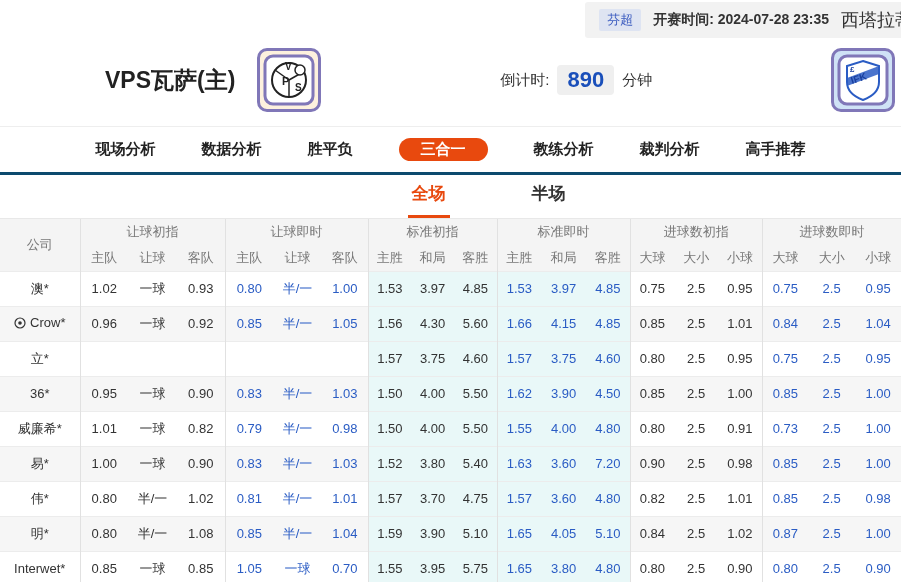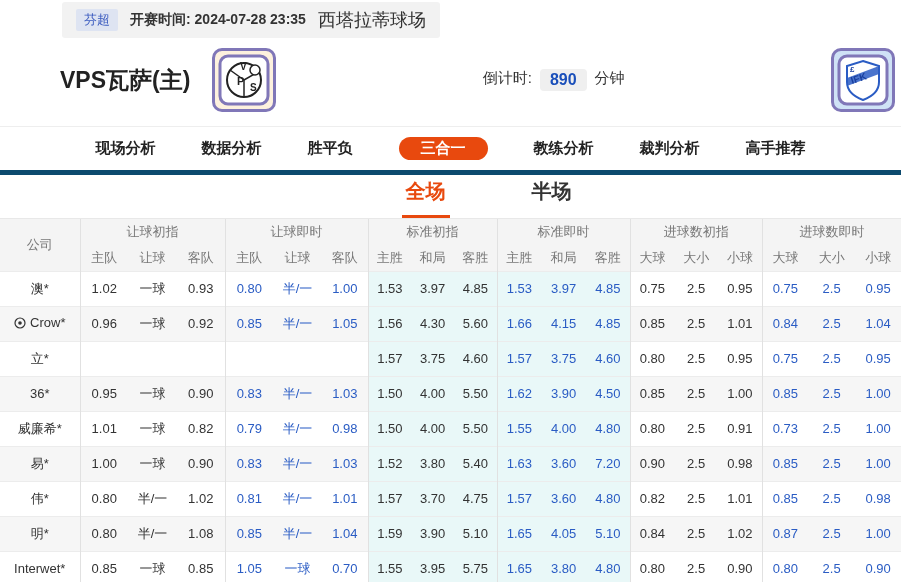--- a/index.html
+++ b/index.html
@@ -1,50 +1,50 @@
 <!DOCTYPE html>
 <html><head>
 <meta charset="utf-8">
 <style>
   * { margin:0; padding:0; box-sizing:border-box; }
   html,body { width:901px; background:#fff; font-family:"Liberation Sans","DejaVu Sans",sans-serif; }
   .page { width:901px; height:582px; overflow:hidden; background:#fff; }
 
   
-  .topbar { height:38px; display:flex; justify-content:flex-start; padding-top:2px; }
+  .topbar { height:38px; display:flex; justify-content:flex-end; padding-top:2px; }
   .topbar-inner { display:inline-flex; align-items:center; gap:12px; background:#f2f2f2;
                   border-radius:3px; padding:5px 14px; transform:translateX(62px); }
   .league-badge { background:#dee4f2; color:#3b5bbf; font-size:13px; padding:2px 8px; border-radius:2px; }
   .kickoff { font-size:14px; font-weight:bold; color:#333; }
   .venue { font-size:18px; color:#333; }
 
   
-  .match-header { display:flex; align-items:center; padding:10px 6px 14px 60px; border-bottom:1px solid #eee; }
+  .match-header { display:flex; align-items:center; padding:10px 6px 14px 105px; border-bottom:1px solid #eee; }
   .team { display:flex; align-items:center; gap:22px; }
   .team-name { font-size:23px; font-weight:bold; color:#222; white-space:nowrap; }
   .logo-box { width:64px; height:64px; border-radius:10px; border:3px solid #8077b8;
               display:flex; align-items:center; justify-content:center; }
   .logo-home { background:#fdf1de; }
   .logo-away { background:#cfe2f6; }
   .spacer { flex:1; }
-  .countdown { display:flex; align-items:flex-start; gap:8px; font-size:15px; color:#333; }
+  .countdown { display:flex; align-items:center; gap:8px; font-size:15px; color:#333; }
   .count-badge { background:#efefef; border-radius:4px; padding:2px 10px;
-                 color:#1a4fba; font-size:16px; font-weight:bold; }
+                 color:#1a4fba; font-size:22px; font-weight:bold; }
 
   
   .nav { display:flex; justify-content:center; align-items:center; gap:46px;
-         height:48px; border-bottom:5px solid #0c4a6e; }
+         height:48px; border-bottom:3px solid #0c4a6e; }
   .nav-tab { font-size:15px; font-weight:bold; color:#222; cursor:pointer; white-space:nowrap; }
   .nav-tab.active { background:#e8490e; color:#fff; border-radius:18px; padding:2px 22px; }
 
   
   .subtabs { display:flex; justify-content:center; gap:78px; height:44px; align-items:flex-end;
              border-bottom:1px solid #e8e8e8; transform:none; }
   .subtabs-inner { display:flex; gap:78px; transform:translateX(38px); }
-  .subtab { font-size:20px; font-weight:bold; color:#333; padding:0 4px 10px 4px; cursor:pointer; }
+  .subtab { font-size:17px; font-weight:bold; color:#333; padding:0 4px 10px 4px; cursor:pointer; }
   .subtab.active { color:#e8490e; border-bottom:3px solid #e8490e; }
 
   
   table.odds { width:901px; border-collapse:collapse; table-layout:fixed; font-size:13px; }
   table.odds th { font-weight:normal; color:#777; background:#f4f4f4; height:26px; }
   table.odds td { height:35px; text-align:center; color:#333; }
   table.odds tbody tr { border-top:1px solid #ececec; }
   table.odds tbody tr:nth-child(even) td { background:#f6f6f6; }
   table.odds td.hl { background:#e9f8f8 !important; }
   table.odds td.live { color:#2a5cc4; }

